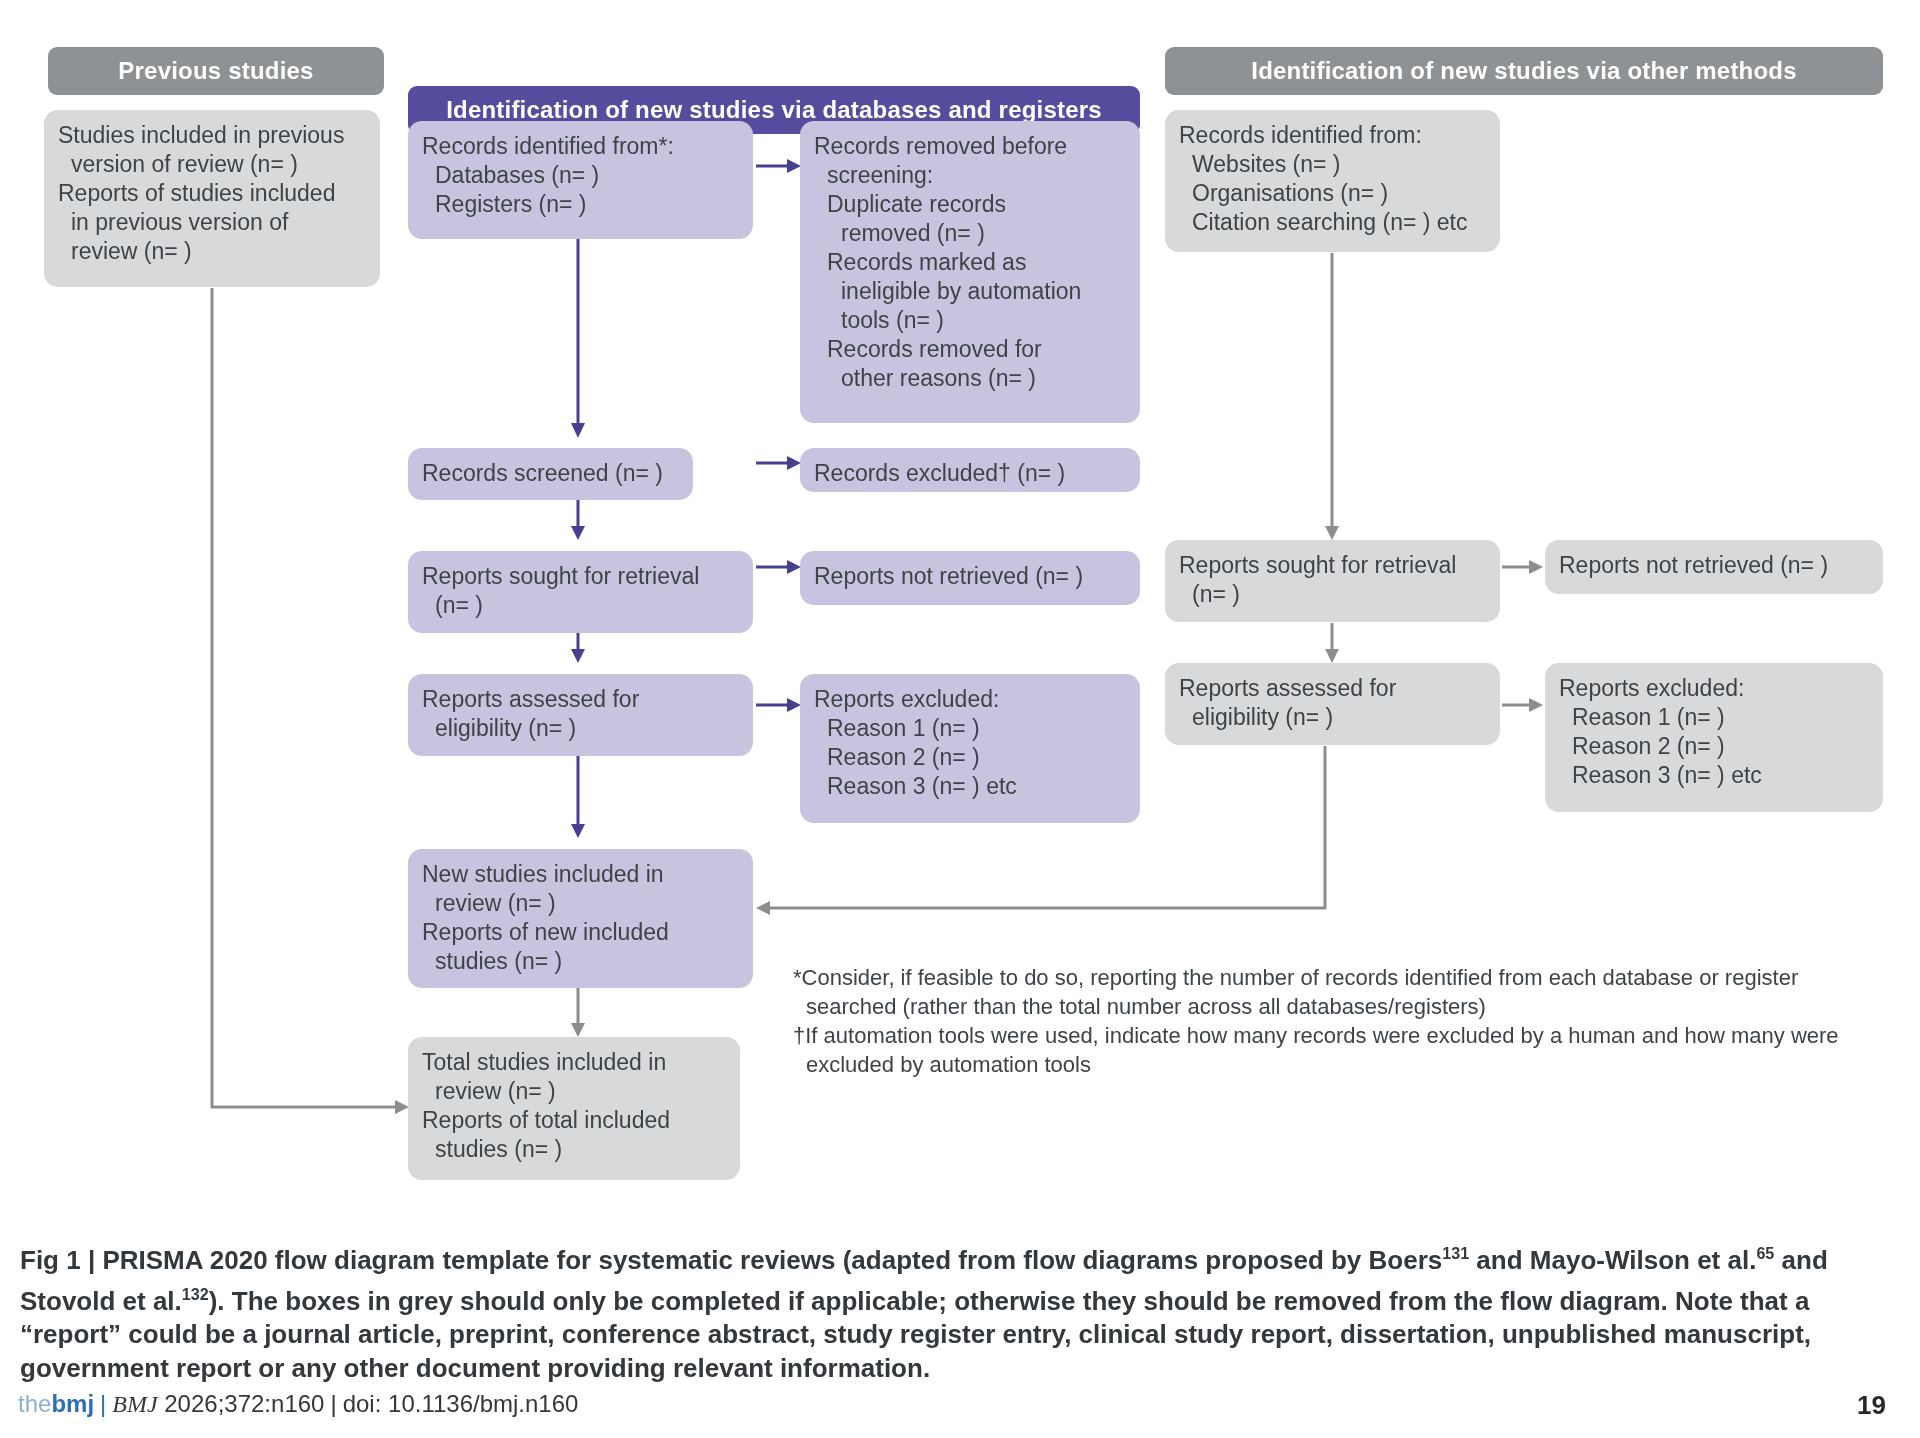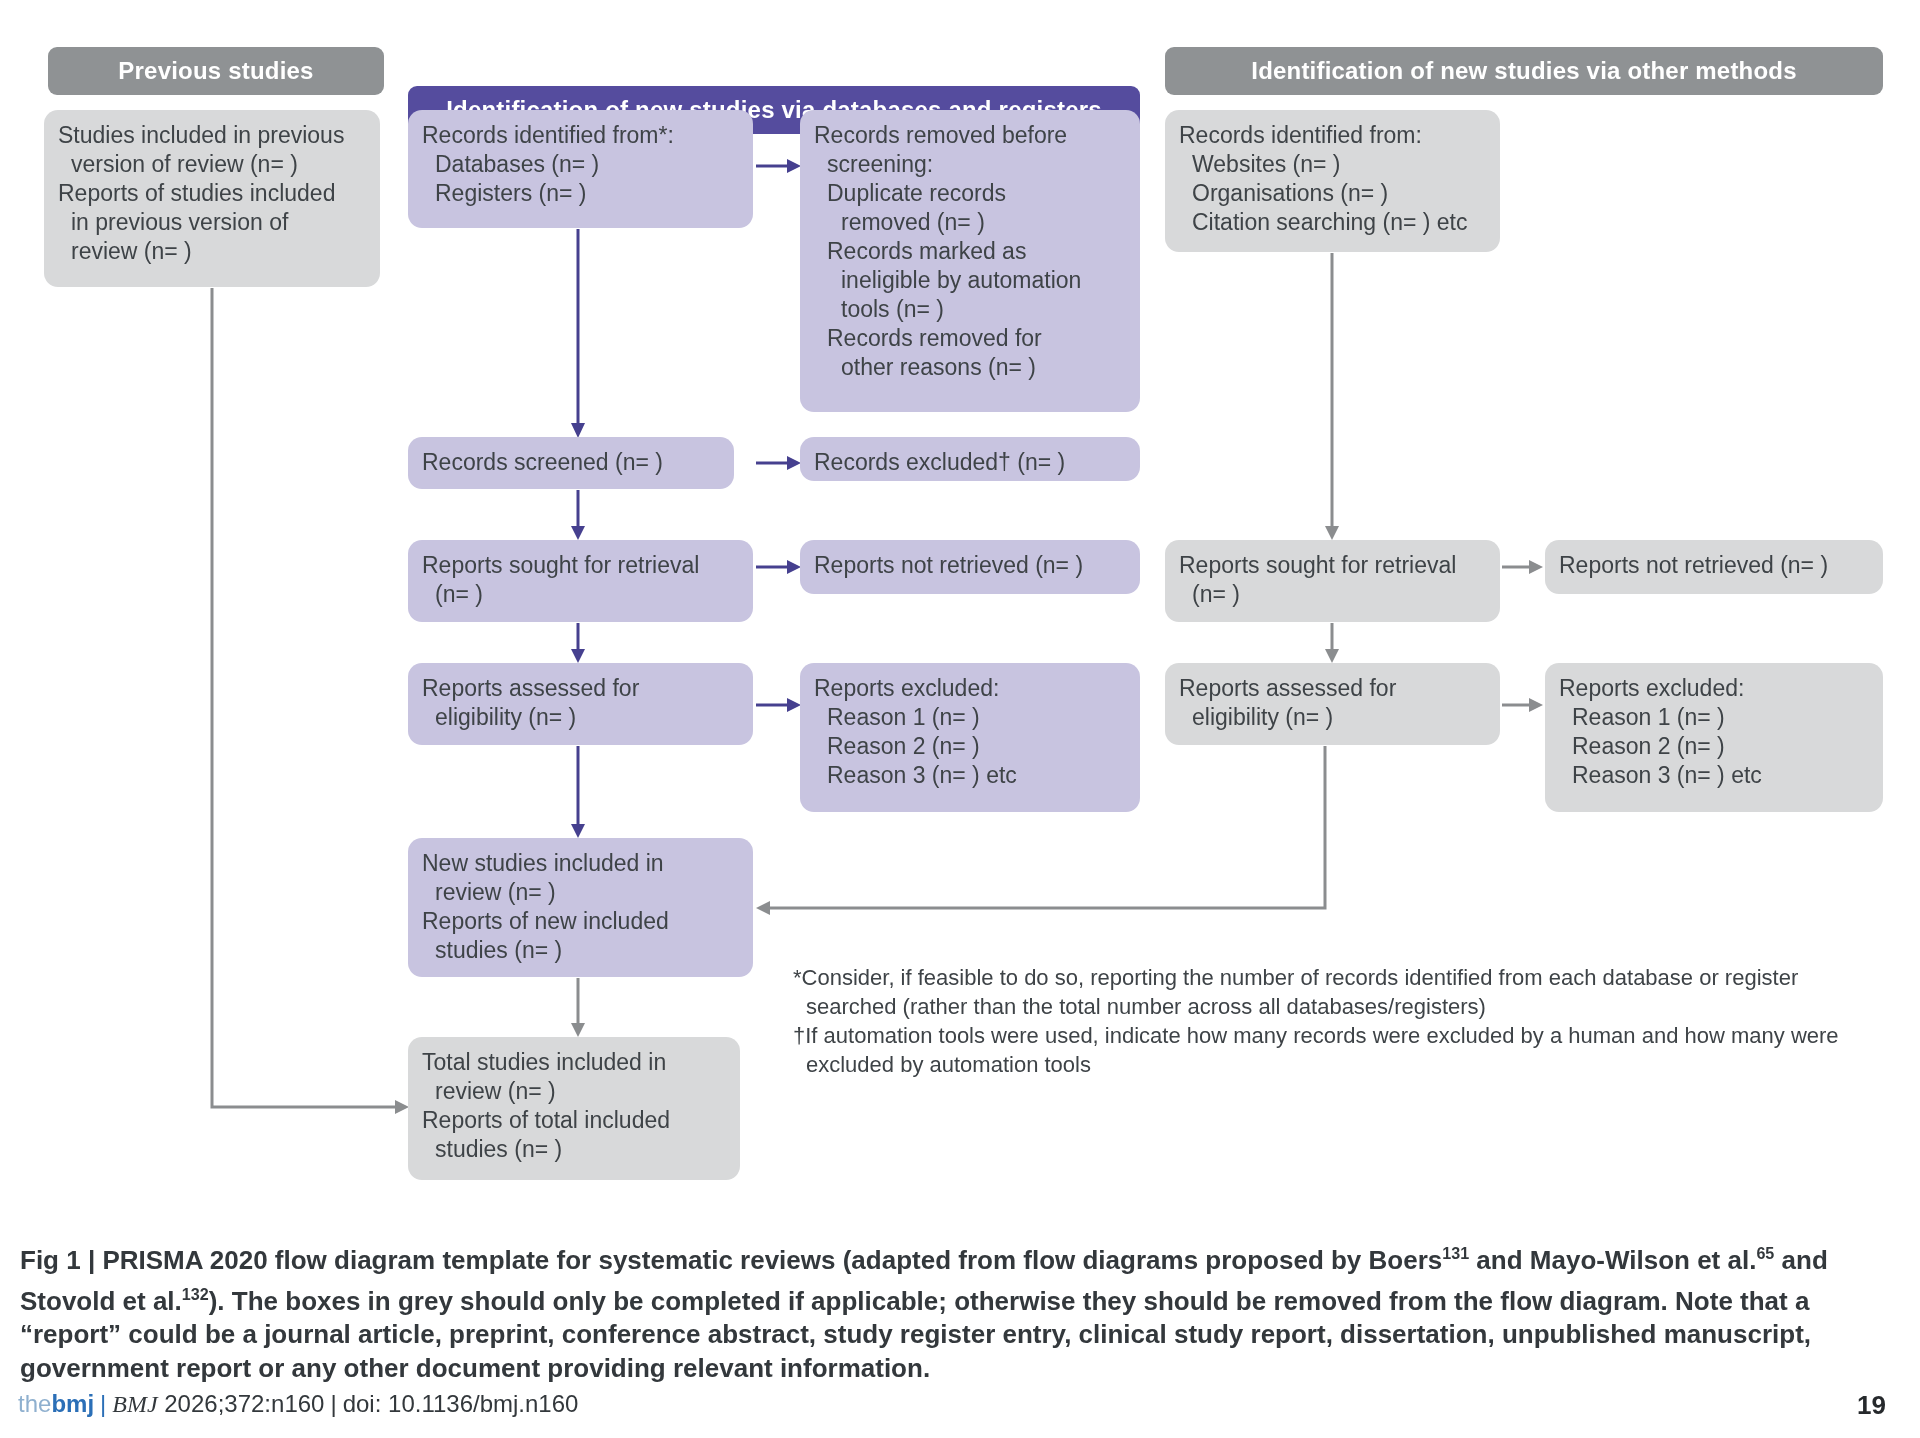--- a/index.html
+++ b/index.html
@@ -11,21 +11,21 @@
     position:absolute;height:48px;border-radius:9px;color:#ffffff;
     font-weight:bold;font-size:24px;display:flex;align-items:center;
     justify-content:center;letter-spacing:0.2px;box-sizing:border-box;
   }
   .hdr.grey{background:var(--grey_header);}
   .hdr.purple{background:var(--purple_header);margin-top:39px;}
   .box{
     position:absolute;border-radius:14px;padding:11px 14px;box-sizing:border-box;
     font-size:23px;line-height:29px;color:var(--box_text);
   }
-  .box.purple{background:var(--purple_box);}
+  .box.purple{background:var(--purple_box);margin-top:11px;}
   .box.grey{background:var(--grey_box);}
   .ln{white-space:nowrap;}
   .i1{padding-left:13px;}
   .i2{padding-left:27px;}
   .arrows{position:absolute;left:0;top:0;}
   .pl{stroke:var(--purple_arrow);stroke-width:3;fill:none;}
   .pf{fill:var(--purple_arrow);stroke:none;}
   .gl{stroke:var(--grey_arrow);stroke-width:3;fill:none;}
   .gf{fill:var(--grey_arrow);stroke:none;}
   .footnotes{
@@ -150,21 +150,21 @@
     <div class="ln i2">other reasons (n= )</div>
   </div>
 
   <div class="box grey" style="left:1165px;top:110px;width:335px;height:142px">
     <div class="ln">Records identified from:</div>
     <div class="ln i1">Websites (n= )</div>
     <div class="ln i1">Organisations (n= )</div>
     <div class="ln i1">Citation searching (n= ) etc</div>
   </div>
 
-  <div class="box purple" style="left:408px;top:437px;width:326px;height:52px">
+  <div class="box purple" style="left:408px;top:437px;width:285px;height:52px">
     <div class="ln">Records screened (n= )</div>
   </div>
   <div class="box purple" style="left:800px;top:437px;width:340px;height:44px">
     <div class="ln">Records excluded† (n= )</div>
   </div>
 
   <div class="box purple" style="left:408px;top:540px;width:345px;height:82px">
     <div class="ln">Reports sought for retrieval</div>
     <div class="ln i1">(n= )</div>
   </div>

